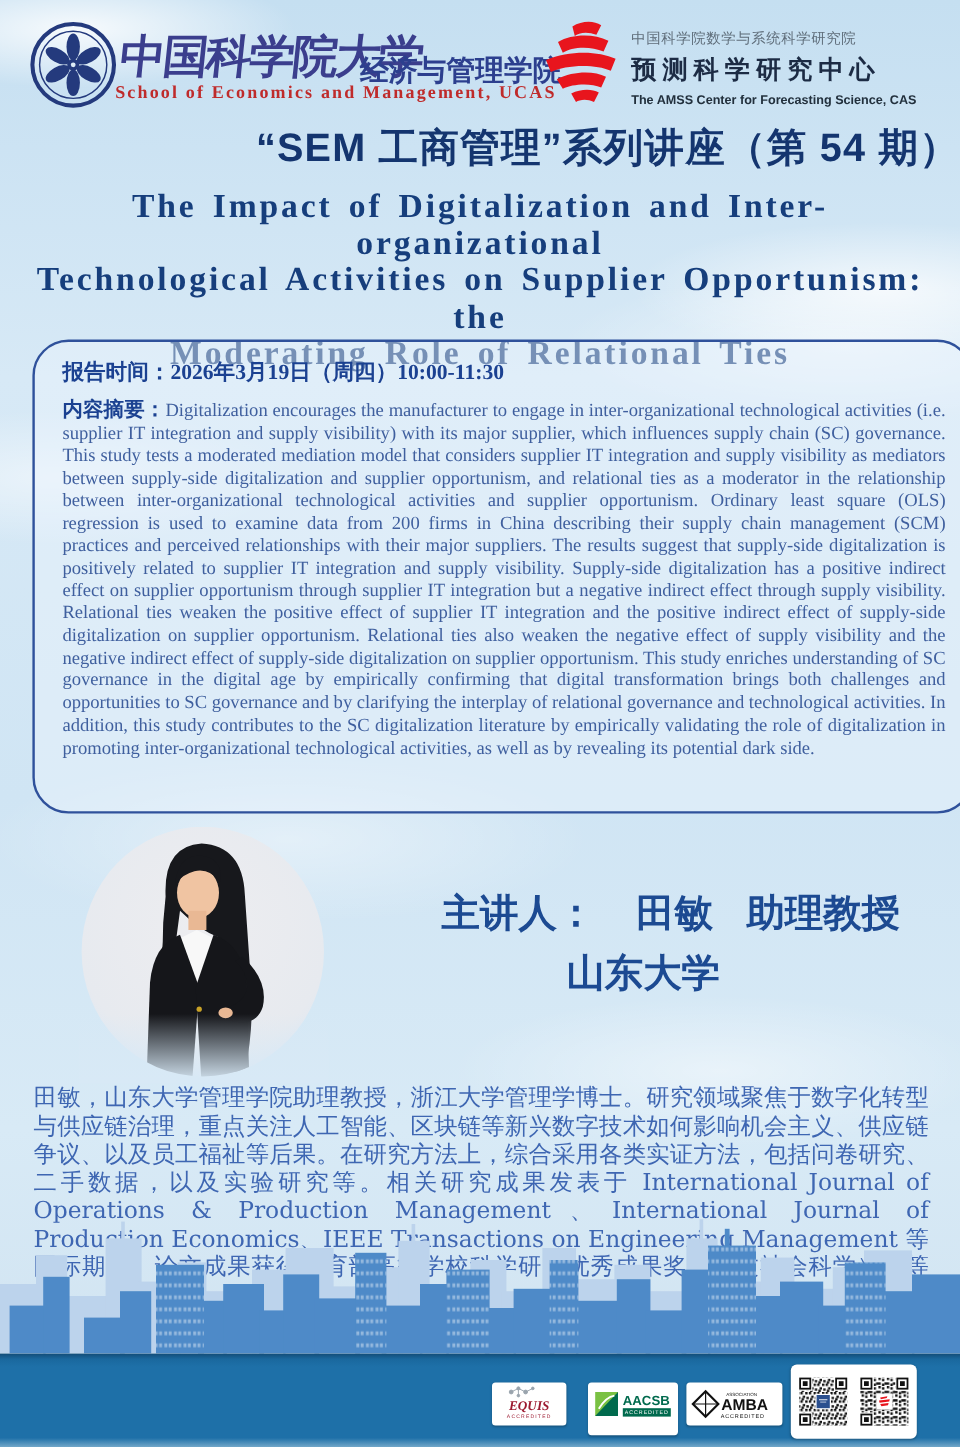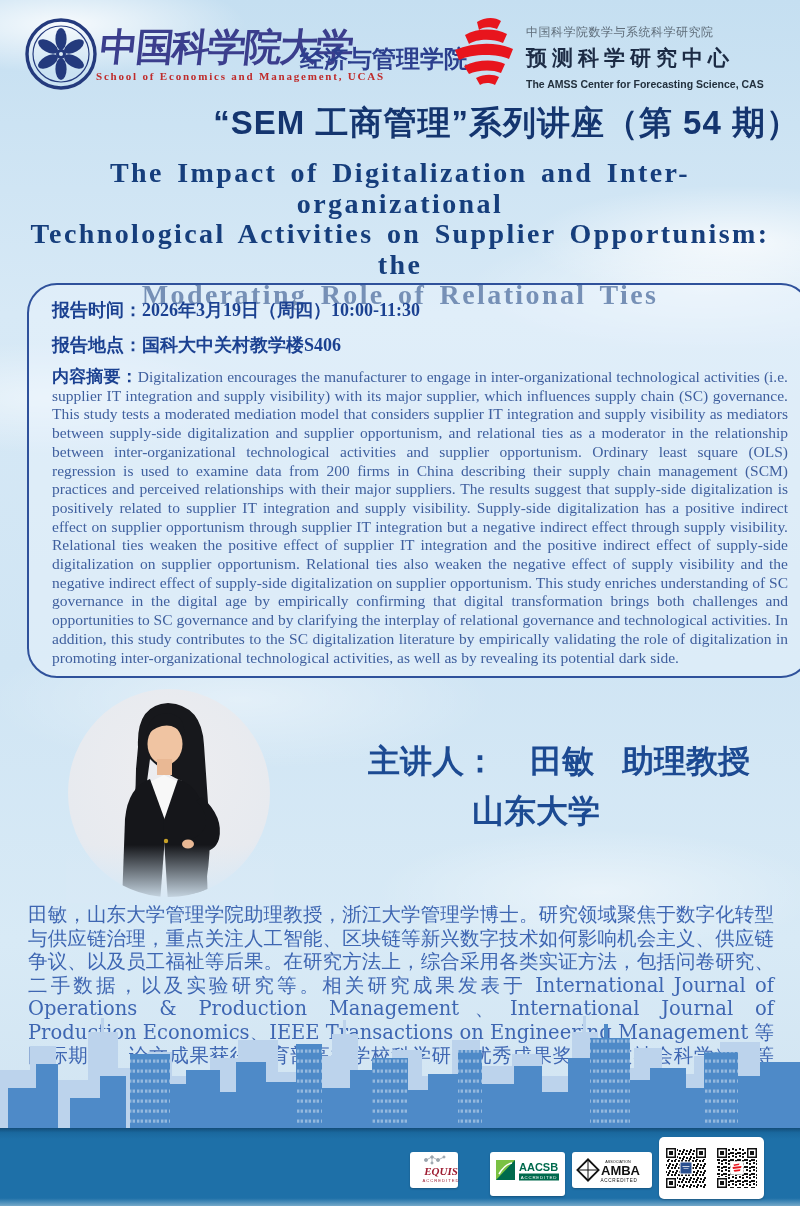--- a/index.html
+++ b/index.html
@@ -15,21 +15,21 @@
       radial-gradient(ellipse 320px 90px at 75% 74%, rgba(255,255,255,.45), rgba(255,255,255,0) 70%),
       linear-gradient(180deg,#c5dff1 0%,#d7e9f6 26%,#d0e5f4 55%,#d8eaf6 78%,#cfe2f0 100%);
   }
   .abs{position:absolute;}
   
   .calligraphy{
     font-family:"DejaVu Serif",serif;font-weight:bold;font-size:38px;color:#3b3e8d;
     transform:skewX(-6deg);letter-spacing:-2px;white-space:nowrap;
   }
   .school-cn{font-size:24px;font-weight:bold;color:#2c3f8e;white-space:nowrap;}
-  .school-en{font-family:"Liberation Serif",serif;font-size:11px;font-weight:bold;color:#bf2b2b;letter-spacing:1.8px;white-space:nowrap;}
+  .school-en{font-family:"Liberation Serif",serif;font-size:15px;font-weight:bold;color:#bf2b2b;letter-spacing:1.8px;white-space:nowrap;}
   .amss-org{font-size:12px;color:#5f6d7a;letter-spacing:.5px;white-space:nowrap;}
   .amss-center{font-family:"Liberation Serif",serif;font-size:21px;font-weight:bold;color:#1c2b44;letter-spacing:5px;margin-top:3px;white-space:nowrap;}
   .amss-en{font-size:10.5px;font-weight:bold;color:#22303d;margin-top:4px;white-space:nowrap;}
   
   .series-title{
     width:100%;text-align:right;font-size:33px;font-weight:bold;color:#14356f;letter-spacing:1px;
   }
   .talk-title{
     left:30px;width:740px;text-align:center;font-family:"Liberation Serif",serif;
     font-size:28px;font-weight:bold;color:#163e7c;letter-spacing:2.4px;word-spacing:4px;
@@ -103,23 +103,20 @@
   <div class="abs amss-en" style="left:526px;top:74px;">The AMSS Center for Forecasting Science, CAS</div>
 
   <div class="abs series-title" style="top:101px;">“SEM 工商管理”系列讲座（第 54 期）</div>
   <div class="abs talk-title" style="top:158px;">The Impact of Digitalization and Inter-organizational
 Technological Activities on Supplier Opportunism: the
 Moderating Role of Relational Ties</div>
 
   <div class="abs info-box">
     <div class="info-row">
       <span>报告时间：</span><span>2026年3月19日（周四）10:00-11:30</span>
-    </div>
-    <div class="info-row">
-      <span>报告地点：</span><span>国科大中关村教学楼S406</span>
     </div>
     <div class="abstract">
       <span class="lbl">内容摘要：</span><span>Digitalization encourages the manufacturer to engage in inter-organizational technological activities (i.e. supplier IT integration and supply visibility) with its major supplier, which influences supply chain (SC) governance. This study tests a moderated mediation model that considers supplier IT integration and supply visibility as mediators between supply-side digitalization and supplier opportunism, and relational ties as a moderator in the relationship between inter-organizational technological activities and supplier opportunism. Ordinary least square (OLS) regression is used to examine data from 200 firms in China describing their supply chain management (SCM) practices and perceived relationships with their major suppliers. The results suggest that supply-side digitalization is positively related to supplier IT integration and supply visibility. Supply-side digitalization has a positive indirect effect on supplier opportunism through supplier IT integration but a negative indirect effect through supply visibility. Relational ties weaken the positive effect of supplier IT integration and the positive indirect effect of supply-side digitalization on supplier opportunism. Relational ties also weaken the negative effect of supply visibility and the negative indirect effect of supply-side digitalization on supplier opportunism. This study enriches understanding of SC governance in the digital age by empirically confirming that digital transformation brings both challenges and opportunities to SC governance and by clarifying the interplay of relational governance and technological activities. In addition, this study contributes to the SC digitalization literature by empirically validating the role of digitalization in promoting inter-organizational technological activities, as well as by revealing its potential dark side.</span>
     </div>
   </div>
 
   <div class="abs" style="left:66px;top:689px;width:208px;height:214px;">
     <svg width="208" height="214" viewBox="0 0 208 214">
       <defs>
         <radialGradient id="pbg" cx="50%" cy="40%" r="64%">
@@ -246,21 +243,21 @@
         <rect x="372" y="50" width="36" height="70" fill="url(#win)"></rect>
         <rect x="458" y="42" width="24" height="78" fill="url(#win)"></rect>
         <rect x="590" y="30" width="40" height="90" fill="url(#win)"></rect>
         <rect x="704" y="44" width="34" height="76" fill="url(#win)"></rect>
       </g>
     </svg>
   </div>
 
   <div class="abs band"></div>
 
-  <div class="abs accr-box" style="left:410px;top:1152px;width:48px;height:36px;">
+  <div class="abs accr-box" style="left:410px;top:1152px;width:62px;height:36px;">
     <svg width="62" height="36" viewBox="0 0 62 36">
       <g stroke="#9aa4ad" stroke-width="0.8" fill="#9aa4ad">
         <line x1="16" y1="8" x2="22" y2="5"></line>
           <line x1="22" y1="5" x2="28" y2="8"></line>
         <line x1="22" y1="5" x2="22" y2="11"></line>
           <line x1="28" y1="8" x2="34" y2="5"></line>
         <circle cx="16" cy="8" r="1.6"></circle>
           <circle cx="22" cy="5" r="1.3"></circle>
         <circle cx="28" cy="8" r="1.6"></circle>
           <circle cx="22" cy="11" r="1.1"></circle>

